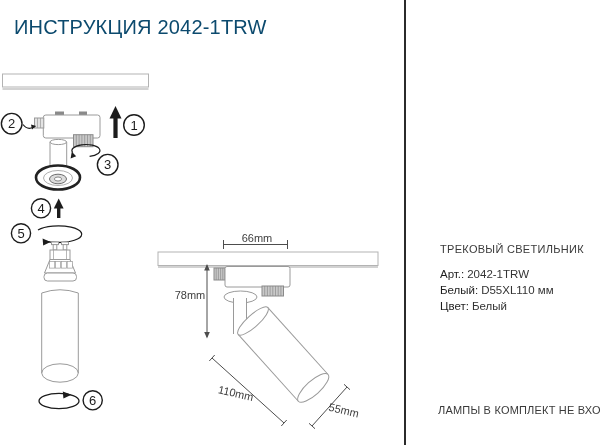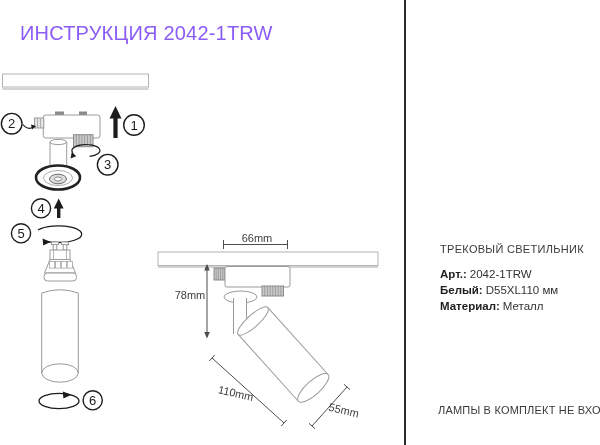--- a/index.html
+++ b/index.html
@@ -1,31 +1,31 @@
 <!DOCTYPE html>
 <html><head>
 <meta charset="utf-8">
 <style>
   html,body{margin:0;padding:0;background:#fff;}
   .canvas{position:relative;width:600px;height:445px;background:#fff;overflow:hidden;
           font-family:"Liberation Sans",sans-serif;}
   .title{position:absolute;left:2px;top:4px;font-size:20px;font-weight:500;
-         color:#8b5cf6;letter-spacing:.2px;margin:18px;}
+         color:#0c4a6e;letter-spacing:.2px;margin:12px;}
   svg{position:absolute;}
   svg.left-diagram{left:0;top:60px;}
   svg.center-diagram{left:155px;top:228px;}
   svg text{font-family:"Liberation Sans",sans-serif;stroke:none;}
   .steptext{font-size:13px;fill:#1c1c1c;}
   .dimtext{font-size:11px;fill:#3d3d3d;}
   .divider{position:absolute;left:404px;top:0;width:1.5px;height:445px;background:#2b2b2b;}
   .info-heading{position:absolute;left:440px;top:243px;font-size:11px;color:#3a3a3a;
                 letter-spacing:.3px;}
   .specs{position:absolute;left:440px;top:267px;width:160px;}
   .spec{font-size:11.5px;line-height:15.8px;color:#333;white-space:nowrap;}
-  .spec .lbl{font-weight:700;color:#1e1e1e;}
+  .spec .lbl{font-weight:400;color:#1e1e1e;}
   .spec .val{margin-left:3px;margin-top:24px;}
   .note{position:absolute;left:438px;top:404px;font-size:11px;color:#3a3a3a;
         letter-spacing:.2px;white-space:nowrap;}
 </style>
 </head>
 <body>
 
 <div class="canvas">
 
   <h1 class="title">ИНСТРУКЦИЯ 2042-1TRW</h1>
@@ -205,19 +205,19 @@
   <div class="info-heading">ТРЕКОВЫЙ СВЕТИЛЬНИК</div>
 
   <div class="specs">
     <div class="spec">
       <span class="lbl">Арт.:</span><span class="val">2042-1TRW</span>
     </div>
     <div class="spec">
       <span class="lbl">Белый:</span><span class="val">D55XL110 мм</span>
     </div>
     <div class="spec">
-      <span class="lbl">Материал:</span><span class="val">Металл</span>
+      <span class="lbl">Цвет:</span><span class="val">Белый</span>
     </div>
   </div>
 
   <div class="note">ЛАМПЫ В КОМПЛЕКТ НЕ ВХОДЯТ</div>
 
 </div>
 
 </body></html>

